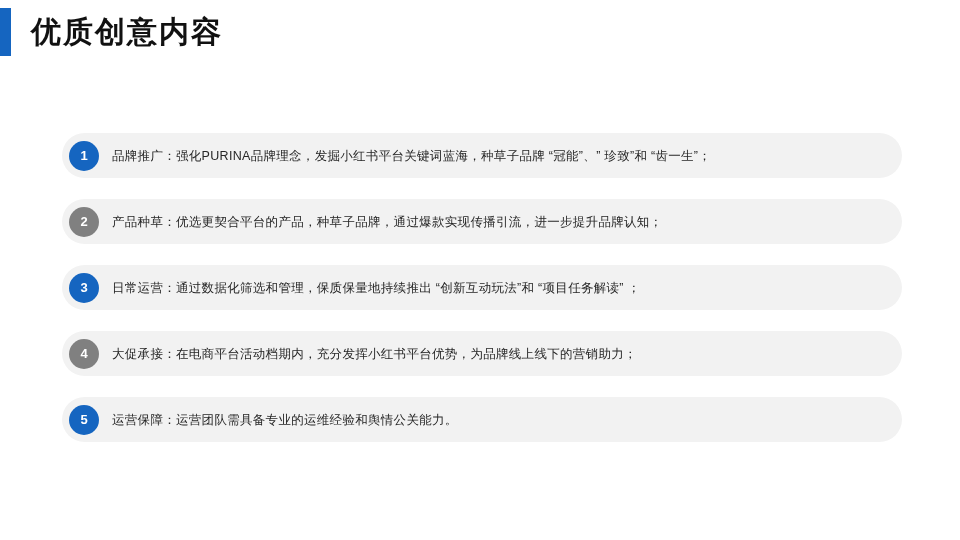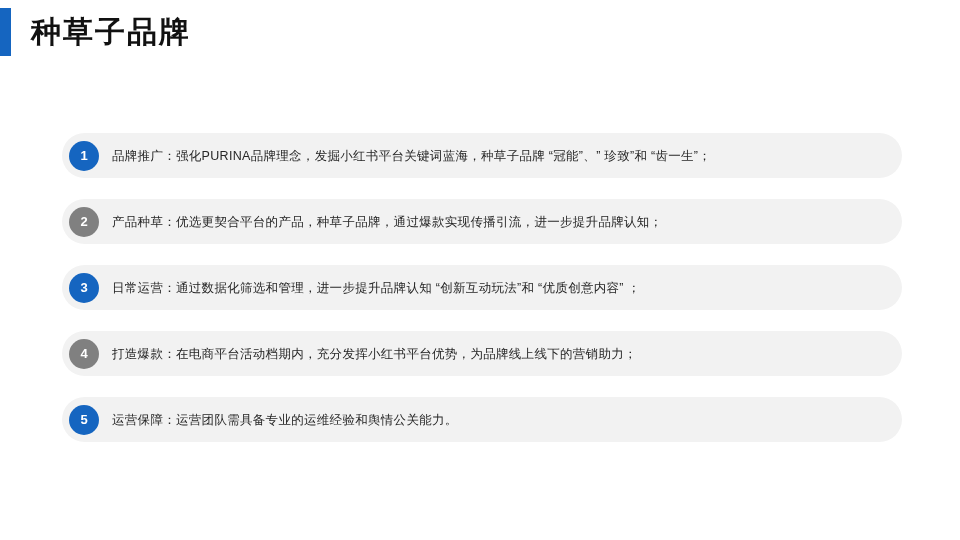--- a/index.html
+++ b/index.html
@@ -85,43 +85,43 @@
   }
   .row-text.bold { font-weight: normal; }
 </style>
 </head>
 <body>
 
 <div class="slide">
 
   <div class="title-wrap">
     <div class="title-bar"></div>
-    <div class="title-text">种草子品牌</div>
+    <div class="title-text">优质创意内容</div>
   </div>
 
   <div class="list">
 
     <div class="row">
       <div class="badge blue">1</div>
       <div class="row-text">品牌推广：强化PURINA品牌理念，发掘小红书平台关键词蓝海，种草子品牌 “冠能”、” 珍致”和 “齿一生”；</div>
     </div>
 
     <div class="row">
       <div class="badge gray">2</div>
       <div class="row-text">产品种草：优选更契合平台的产品，种草子品牌，通过爆款实现传播引流，进一步提升品牌认知；</div>
     </div>
 
     <div class="row">
       <div class="badge blue">3</div>
-      <div class="row-text">日常运营：通过数据化筛选和管理，进一步提升品牌认知 “创新互动玩法”和 “优质创意内容” ；</div>
+      <div class="row-text">日常运营：通过数据化筛选和管理，保质保量地持续推出 “创新互动玩法”和 “项目任务解读” ；</div>
     </div>
 
     <div class="row">
       <div class="badge gray">4</div>
-      <div class="row-text">打造爆款：在电商平台活动档期内，充分发挥小红书平台优势，为品牌线上线下的营销助力；</div>
+      <div class="row-text">大促承接：在电商平台活动档期内，充分发挥小红书平台优势，为品牌线上线下的营销助力；</div>
     </div>
 
     <div class="row">
       <div class="badge blue">5</div>
       <div class="row-text bold">运营保障：运营团队需具备专业的运维经验和舆情公关能力。</div>
     </div>
 
   </div>
 </div>
 

